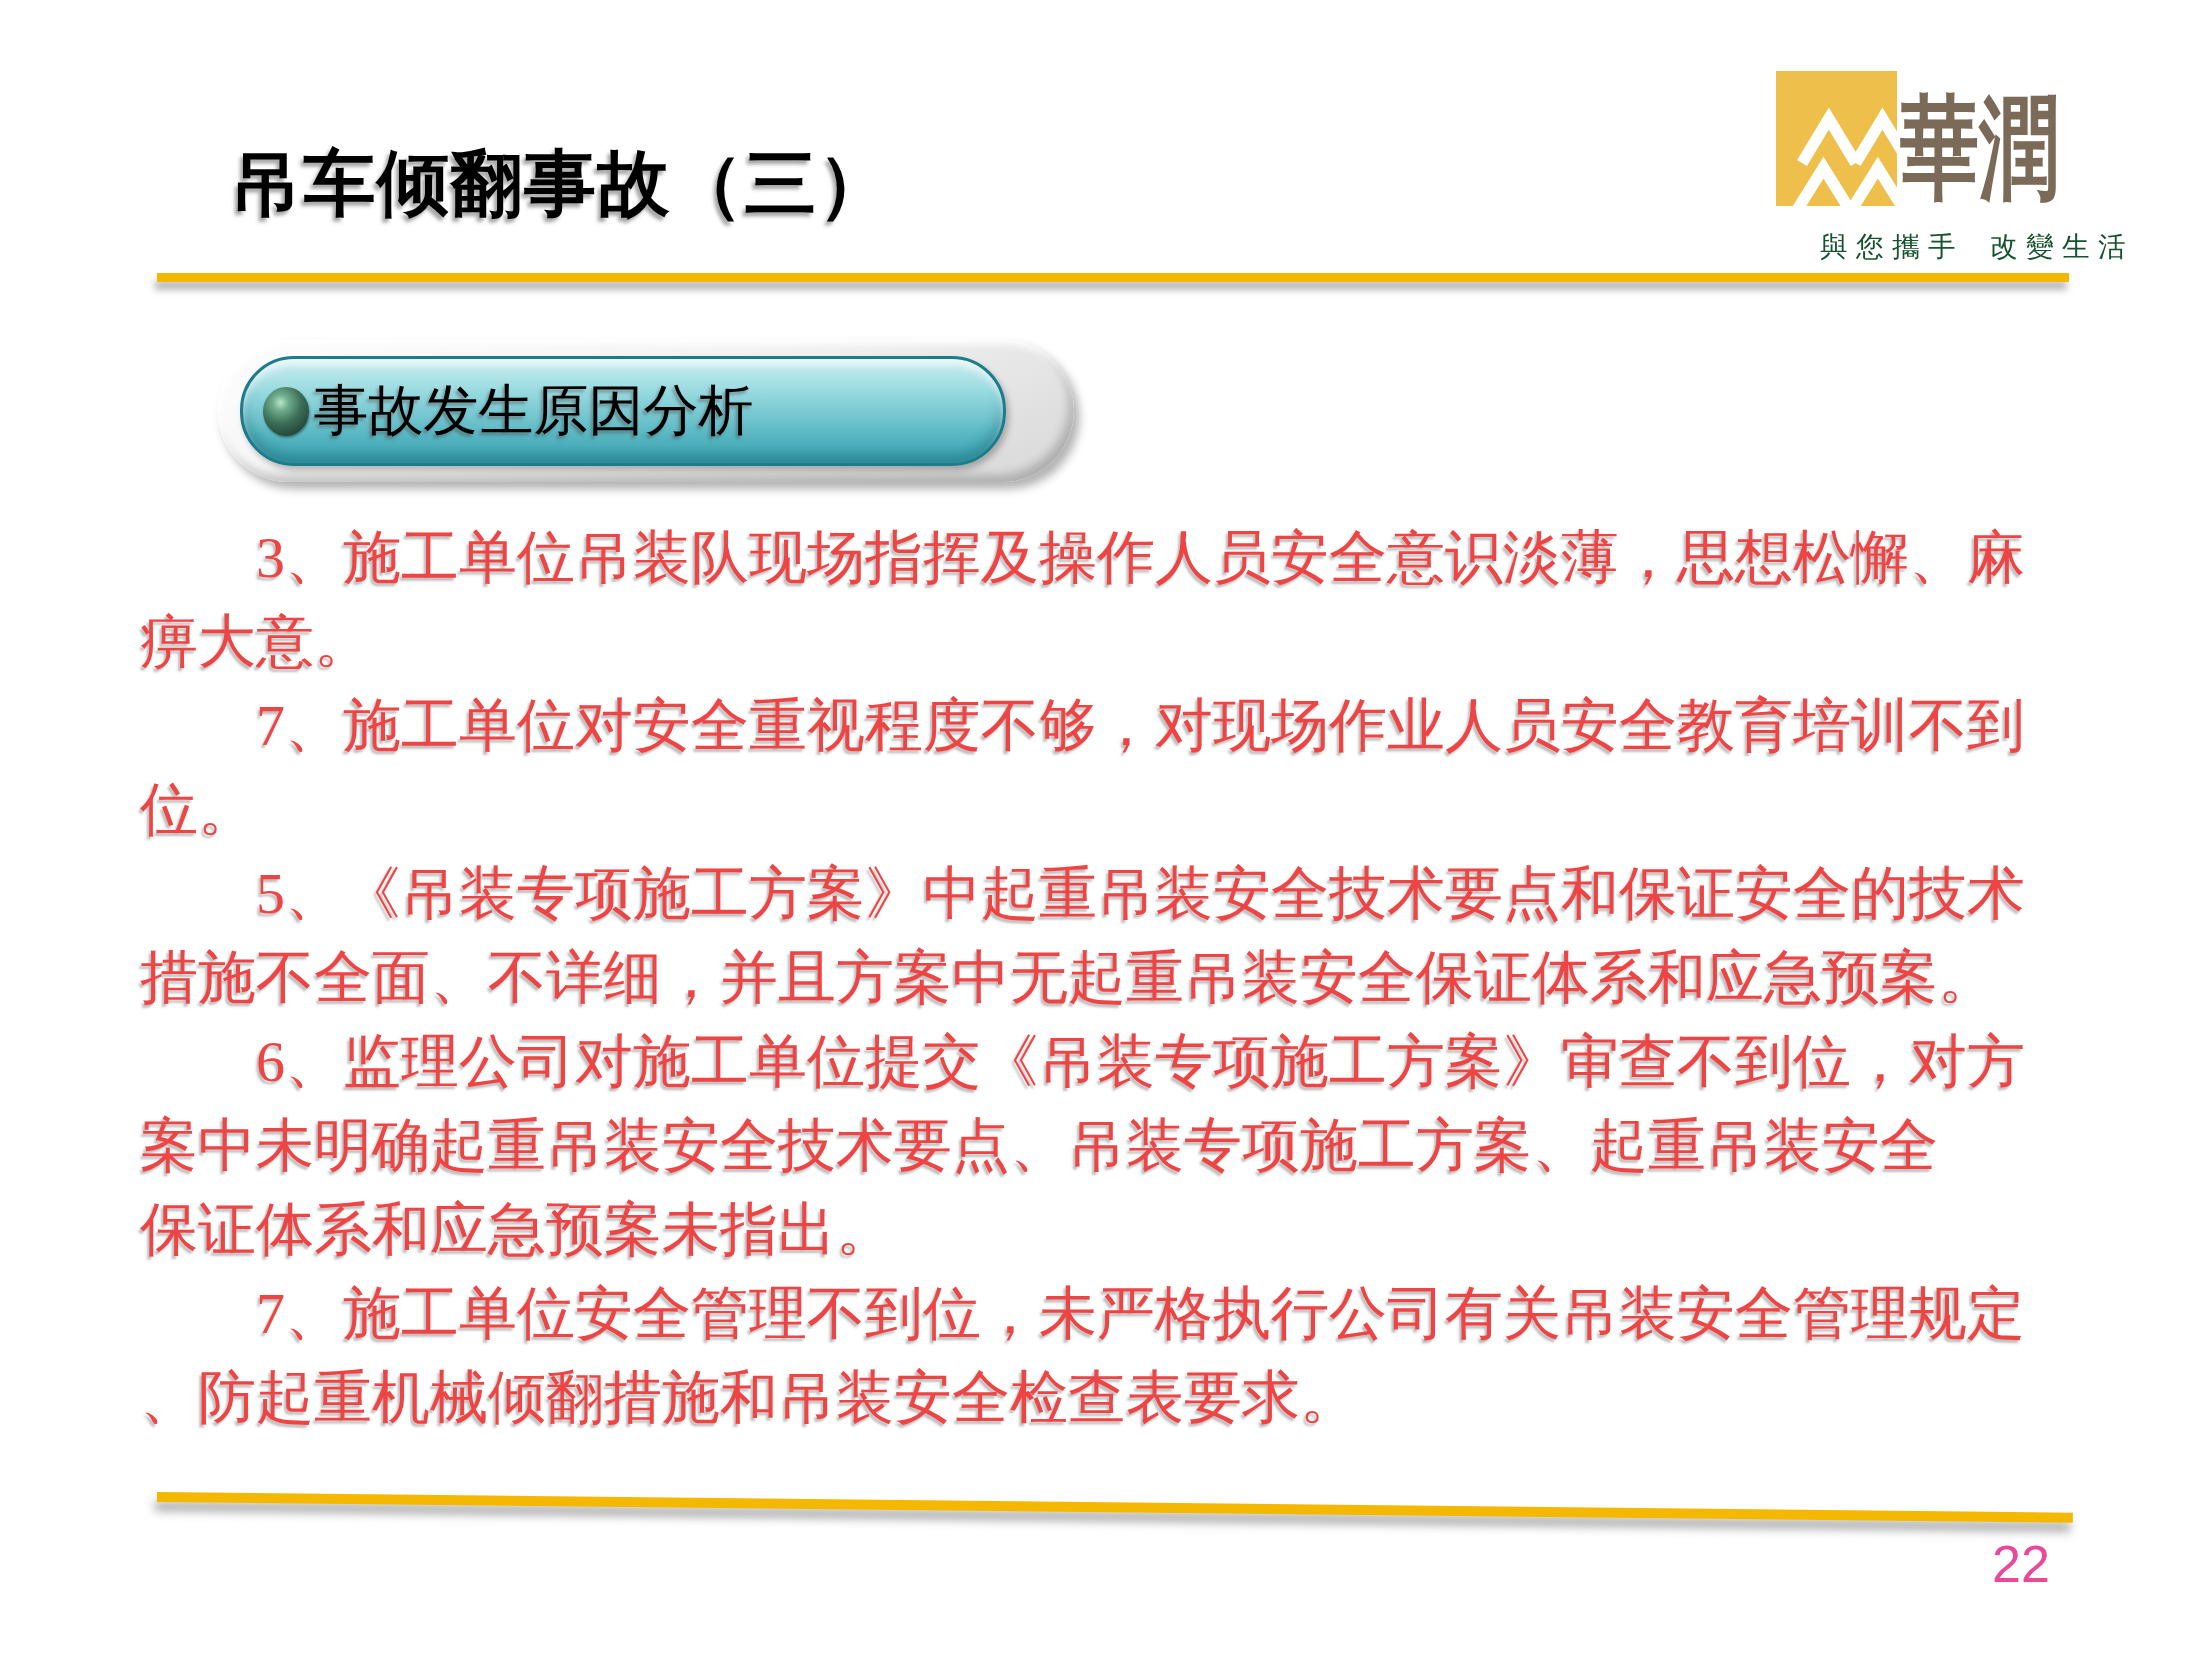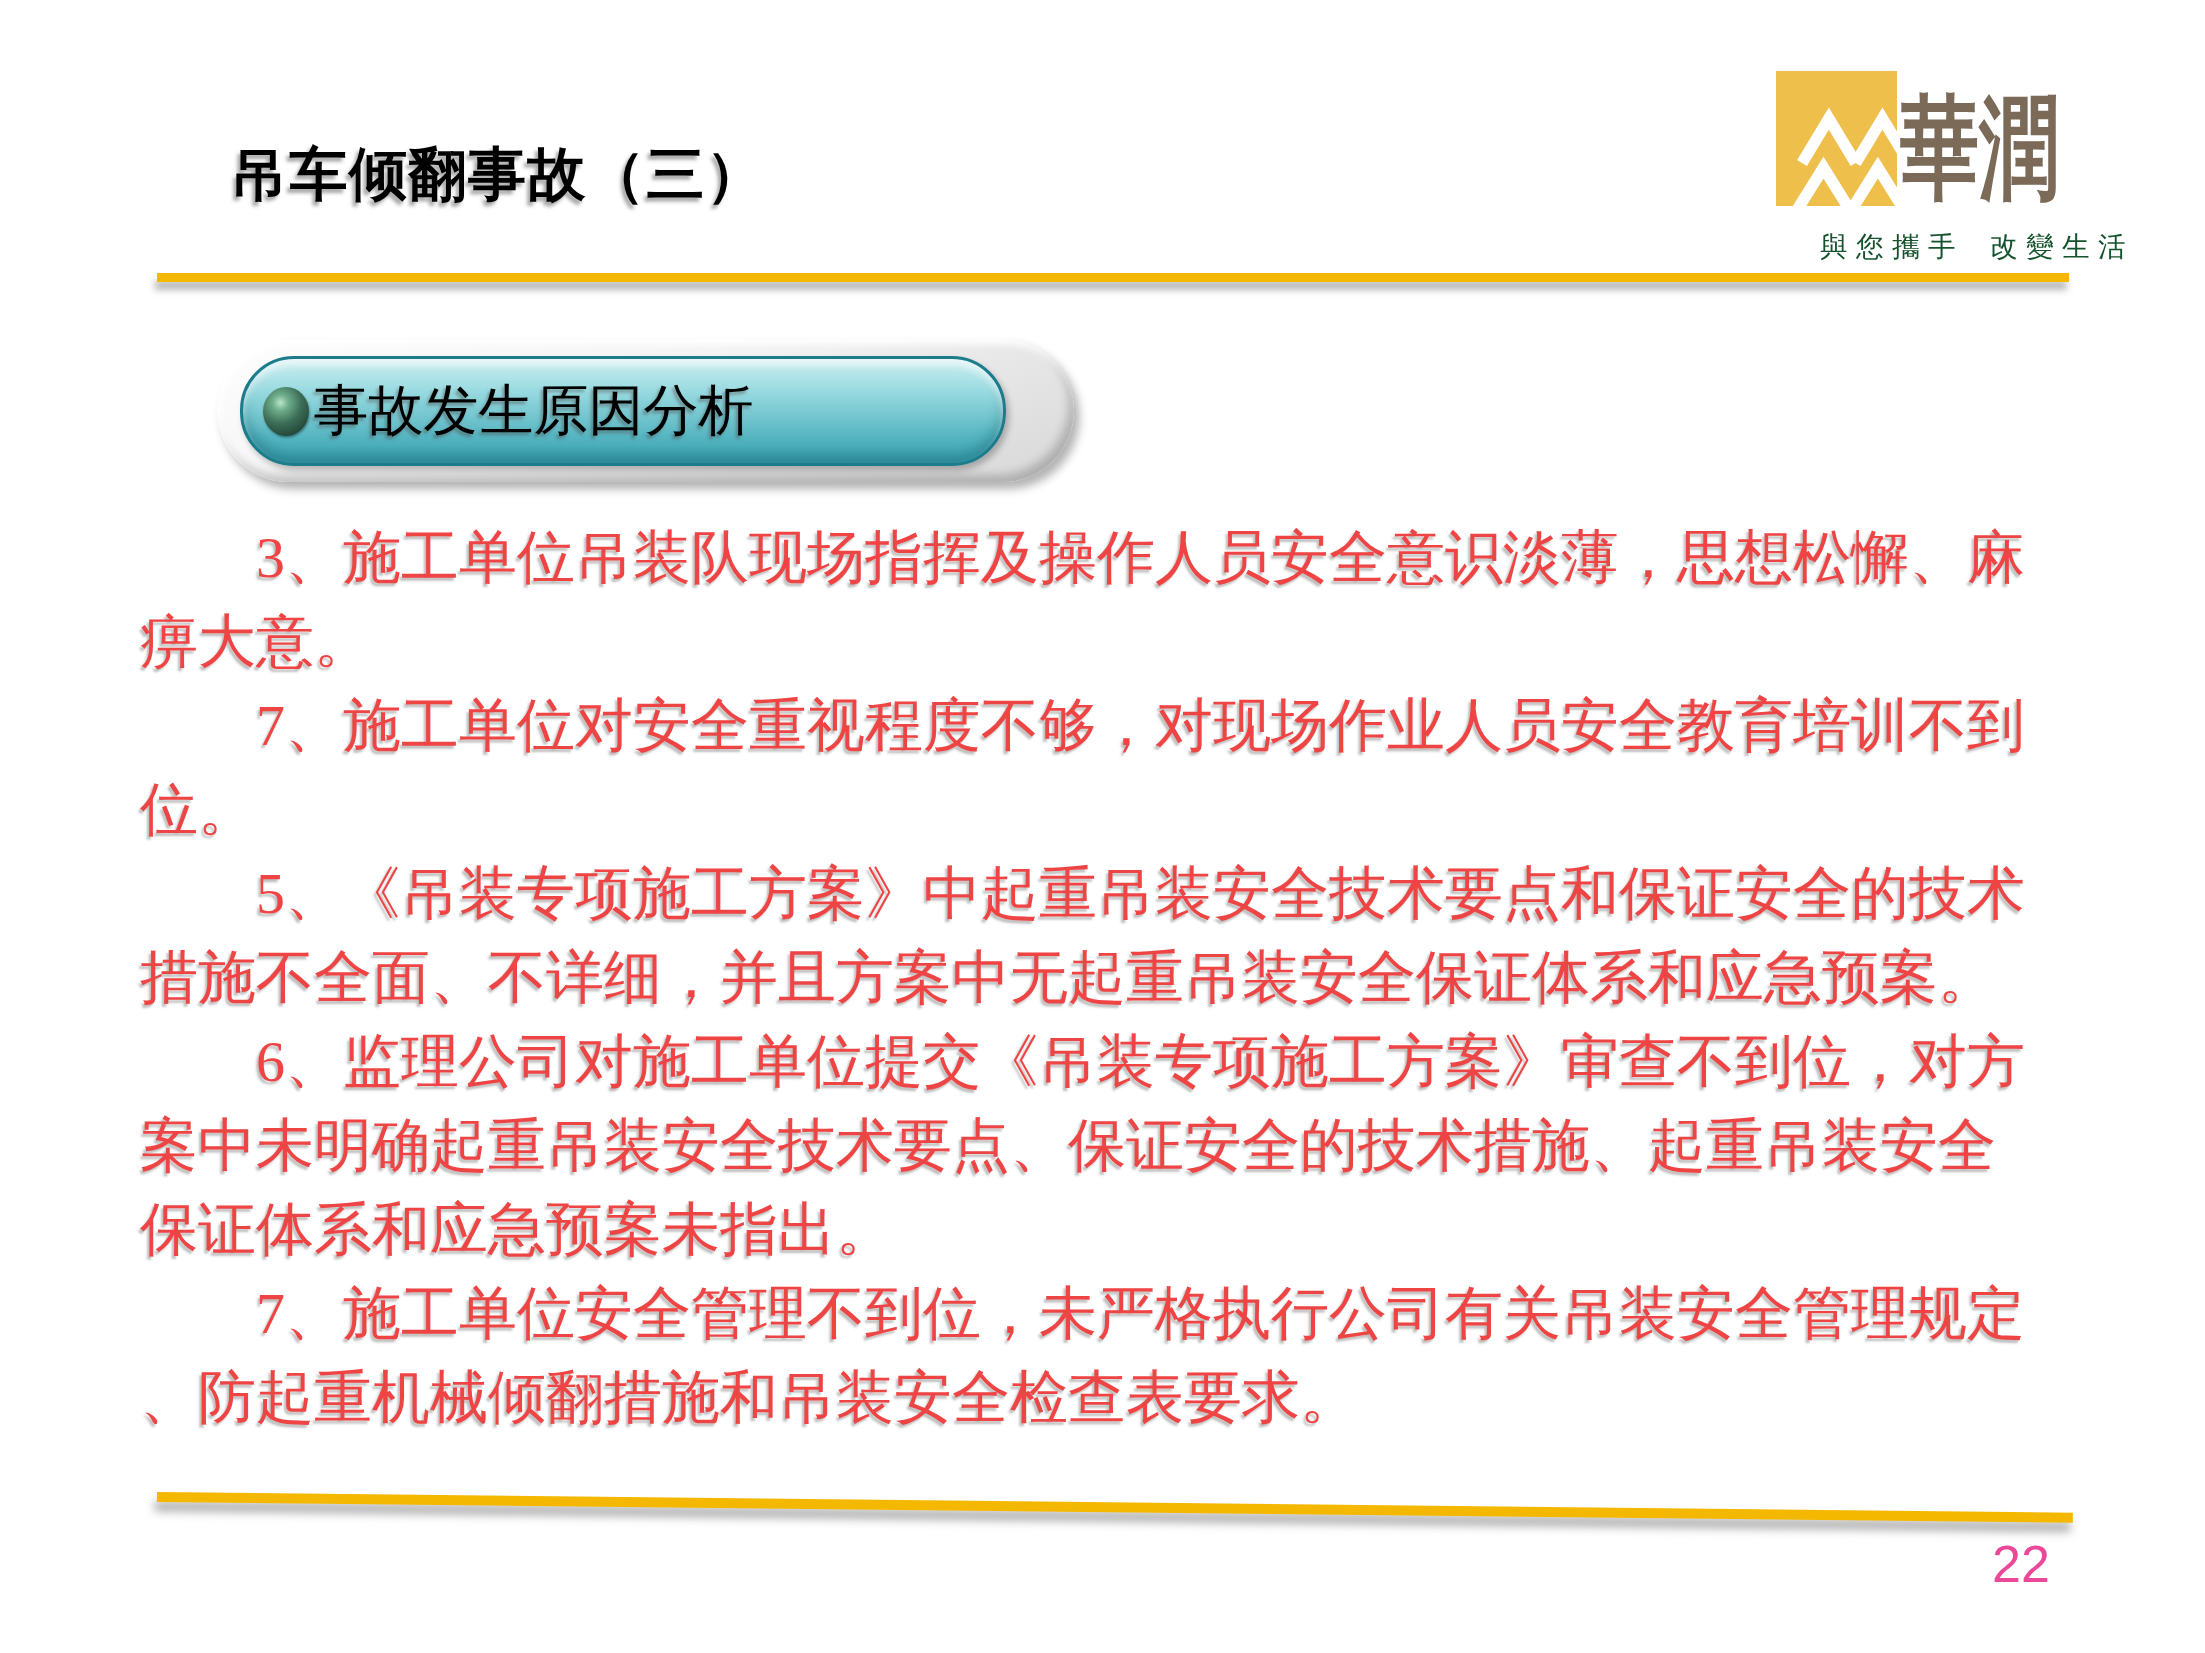--- a/index.html
+++ b/index.html
@@ -5,21 +5,21 @@
   html,body { margin:0; padding:0; background:#ffffff; }
   .slide {
     position:relative; width:2205px; height:1654px; background:#ffffff;
     overflow:hidden;
     font-family:"Liberation Serif","DejaVu Serif",serif;
   }
 
   
   .title {
     position:absolute; left:230px; top:139px;
-    font-size:58px; font-weight:bold; color:#000;
+    font-size:72px; font-weight:bold; color:#000;
     line-height:1.25; letter-spacing:1.5px; white-space:nowrap;
     text-shadow:-3.1px 3.8px 3.8px rgba(95,95,95,0.55);
   }
 
   
   .divider-top {
     position:absolute; left:157px; top:273px; width:1912px; height:9.2px;
     background:#F5B800;
     box-shadow:-2.3px 7.7px 7.7px rgba(120,120,120,0.55);
   }
@@ -132,21 +132,21 @@
       <div class="para">
         <div class="line">7、施工单位对安全重视程度不够，对现场作业人员安全教育培训不到</div>
         <div class="line">位。</div>
       </div>
       <div class="para">
         <div class="line">5、《吊装专项施工方案》中起重吊装安全技术要点和保证安全的技术</div>
         <div class="line">措施不全面、不详细，并且方案中无起重吊装安全保证体系和应急预案。</div>
       </div>
       <div class="para">
         <div class="line">6、监理公司对施工单位提交《吊装专项施工方案》审查不到位，对方</div>
-        <div class="line">案中未明确起重吊装安全技术要点、保证安全的技术措施、起重吊装安全</div>
+        <div class="line">案中未明确起重吊装安全技术要点、吊装专项施工方案、起重吊装安全</div>
         <div class="line">保证体系和应急预案未指出。</div>
       </div>
       <div class="para">
         <div class="line">7、施工单位安全管理不到位，未严格执行公司有关吊装安全管理规定</div>
         <div class="line">、防起重机械倾翻措施和吊装安全检查表要求。</div>
       </div>
     </div>
 
   <div class="divider-bottom"></div>
 

